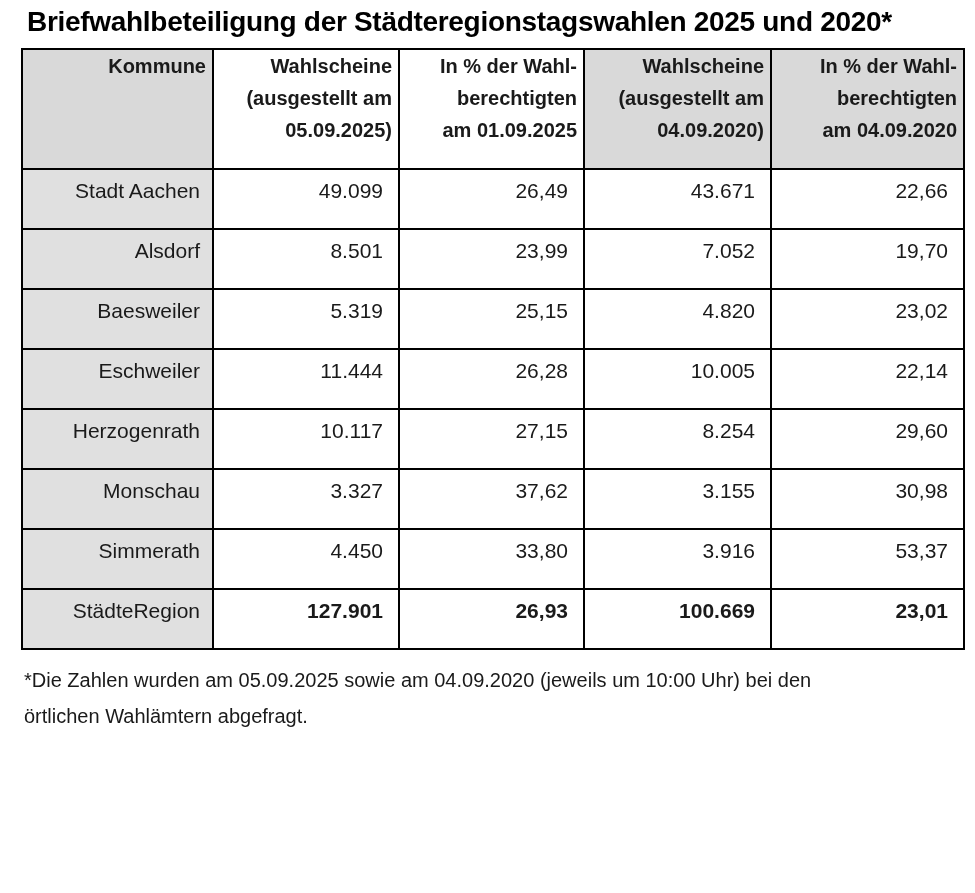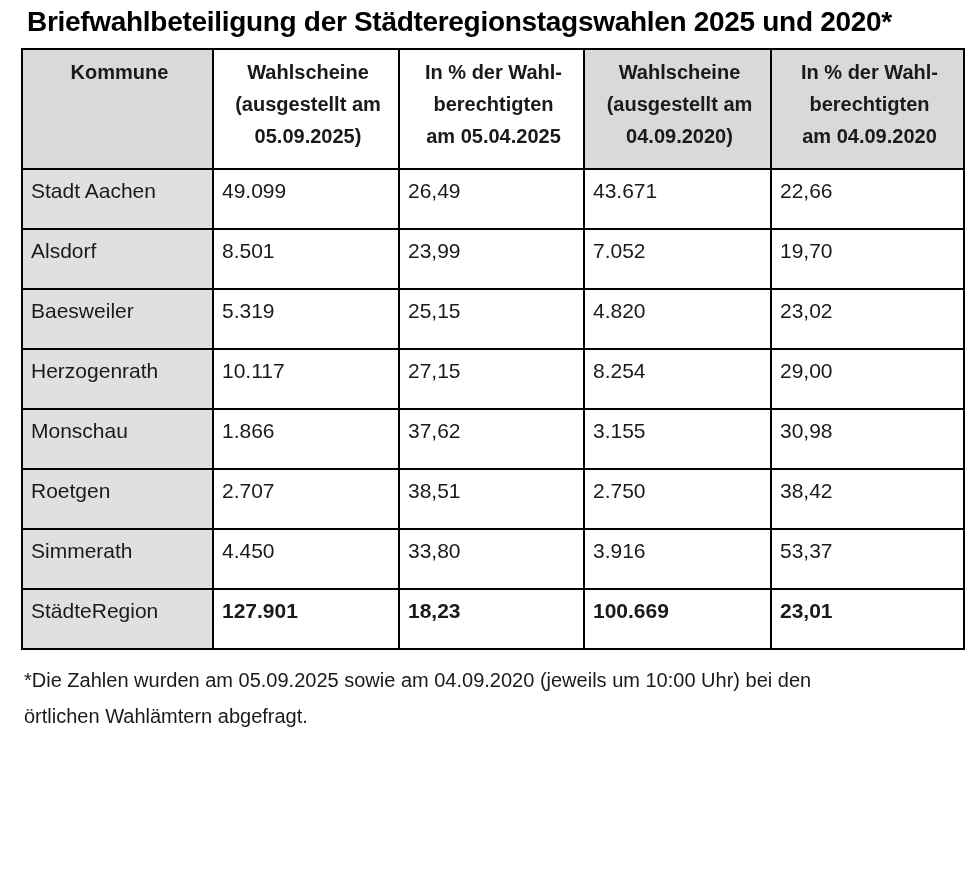--- a/index.html
+++ b/index.html
@@ -34,30 +34,31 @@
   }
   .data-table th,
   .data-table td{
     border:2px solid var(--border-color);
     vertical-align:top;
     overflow:hidden;
   }
   .data-table thead tr{ height:120px; }
   .data-table tbody tr{ height:60px; }
   .data-table th{
-    text-align:center;
+    text-align:right;
     font-size:20px;
     font-weight:700;
     line-height:32px;
-    padding:6px 6px 0 10px;
+    padding:0 6px 0 10px;
     background:#ffffff;
   }
   .data-table th.shaded{ background:var(--header-gray); }
   .data-table td{
     font-size:21px;
+    text-align:right;
     padding:9px 15px 0 8px;
     background:#ffffff;
   }
   .data-table td.label{
     background:var(--label-gray);
     padding-right:12px;
   }
   .data-table tr.total td.value{ font-weight:700; }
   .footnote{
     margin:12px 10px 0 24px;
@@ -84,21 +85,21 @@
           <div>Kommune</div>
         </th>
         <th>
           <div>Wahlscheine</div>
           <div>(ausgestellt am</div>
           <div>05.09.2025)</div>
         </th>
         <th>
           <div>In % der Wahl-</div>
           <div>berechtigten</div>
-          <div>am 05.04.2025</div>
+          <div>am 01.09.2025</div>
         </th>
         <th class="shaded">
           <div>Wahlscheine</div>
           <div>(ausgestellt am</div>
           <div>04.09.2020)</div>
         </th>
         <th class="shaded">
           <div>In % der Wahl-</div>
           <div>berechtigten</div>
           <div>am 04.09.2020</div>
@@ -121,51 +122,51 @@
         <td class="value">19,70</td>
       </tr>
       <tr>
         <td class="label">Baesweiler</td>
         <td class="value">5.319</td>
         <td class="value">25,15</td>
         <td class="value">4.820</td>
         <td class="value">23,02</td>
       </tr>
       <tr>
+        <td class="label">Eschweiler</td>
+        <td class="value">11.444</td>
+        <td class="value">26,28</td>
+        <td class="value">10.005</td>
+        <td class="value">22,14</td>
+      </tr>
+      <tr>
         <td class="label">Herzogenrath</td>
         <td class="value">10.117</td>
         <td class="value">27,15</td>
         <td class="value">8.254</td>
-        <td class="value">29,00</td>
+        <td class="value">29,60</td>
       </tr>
       <tr>
         <td class="label">Monschau</td>
-        <td class="value">1.866</td>
+        <td class="value">3.327</td>
         <td class="value">37,62</td>
         <td class="value">3.155</td>
         <td class="value">30,98</td>
-      </tr>
-      <tr>
-        <td class="label">Roetgen</td>
-        <td class="value">2.707</td>
-        <td class="value">38,51</td>
-        <td class="value">2.750</td>
-        <td class="value">38,42</td>
       </tr>
       <tr>
         <td class="label">Simmerath</td>
         <td class="value">4.450</td>
         <td class="value">33,80</td>
         <td class="value">3.916</td>
         <td class="value">53,37</td>
       </tr>
       <tr class="total">
         <td class="label">StädteRegion</td>
         <td class="value">127.901</td>
-        <td class="value">18,23</td>
+        <td class="value">26,93</td>
         <td class="value">100.669</td>
         <td class="value">23,01</td>
       </tr>
     </tbody>
 </table>
 
 <div class="footnote">
   <div>*Die Zahlen wurden am 05.09.2025 sowie am 04.09.2020 (jeweils um 10:00 Uhr) bei den</div>
   <div>örtlichen Wahlämtern abgefragt.</div>
 </div>

